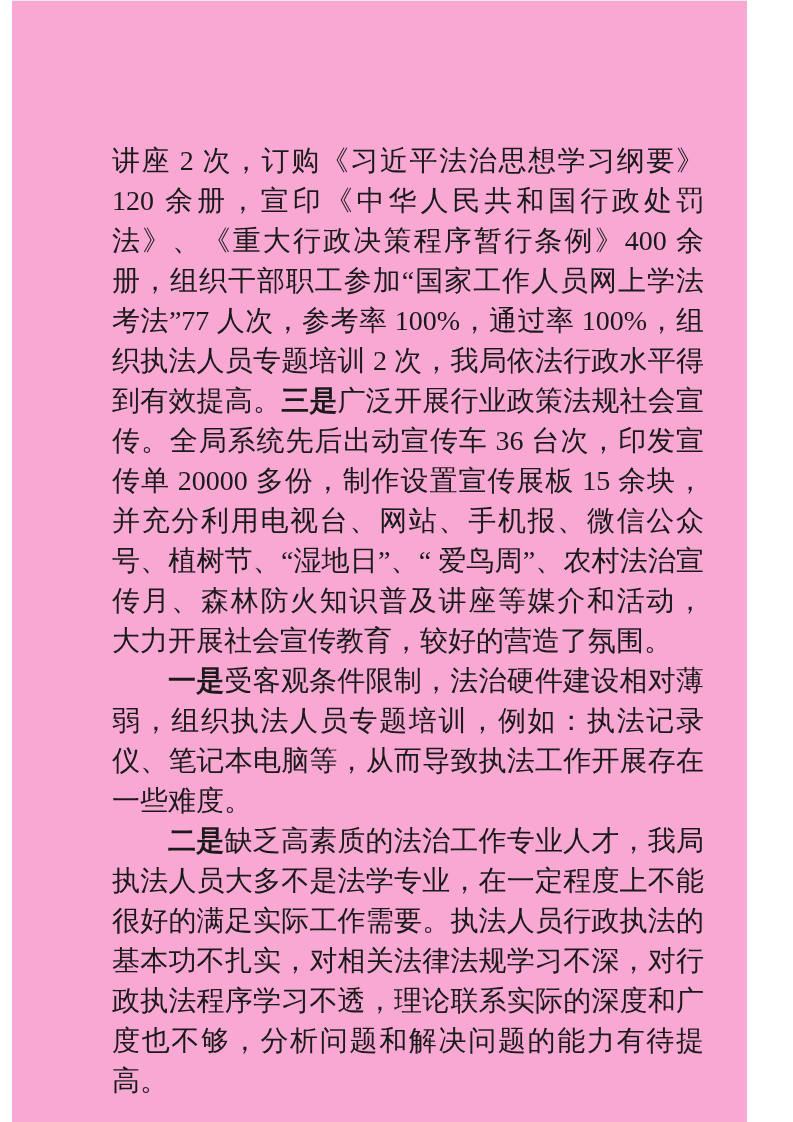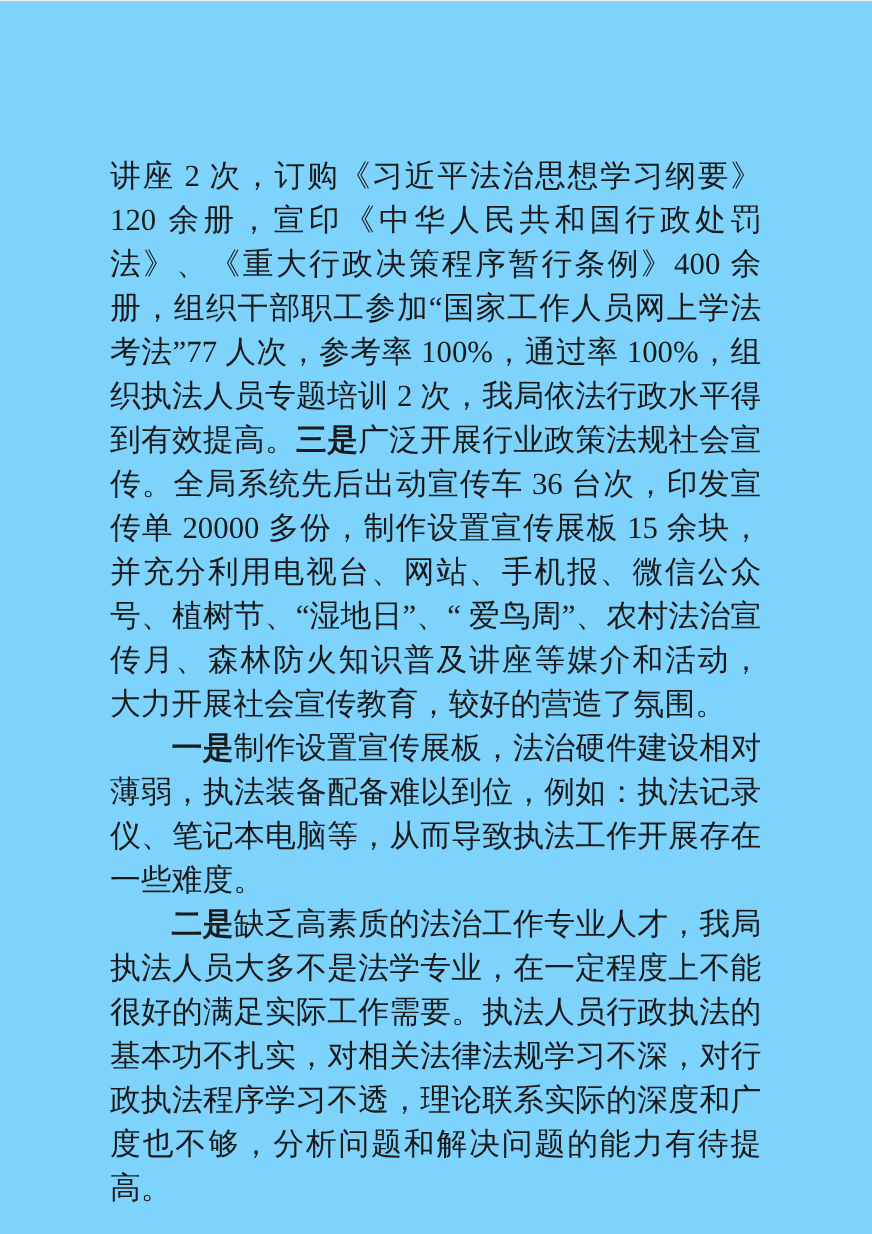--- a/index.html
+++ b/index.html
@@ -8,25 +8,26 @@
     background: #ffffff;
   }
   body {
     width: 793px;
     height: 1122px;
     font-family: "Liberation Serif", serif;
     overflow: hidden;
   }
   .page {
     position: relative;
-    width: 793px;
+    width: 735px;
     height: 1122px;
-    background: #7dd3fc;
+    background: #f9a8d4;
     border-top: 1px solid #ececec;
     box-sizing: border-box;
+    margin-left: 12px;
   }
   .doc-body {
     position: absolute;
     left: 100px;
     top: 140px;
     width: 592px;
     font-size: 28px;
     line-height: 40px;
     color: #1a1a1a;
     text-align: justify;
@@ -43,16 +44,16 @@
   .doc-body b {
     font-weight: 700;
   }
 </style>
 </head>
 <body style="background: rgb(255, 255, 255);">
 
 <div class="page">
   <div class="doc-body" id="doc-body" style="color: rgb(26, 26, 26);">
       <p class=""><span>讲座 2 次，订购《习近平法治思想学习纲要》120 余册，宣印《中华人民共和国行政处罚法》、《重大行政决策程序暂行条例》400 余册，组织干部职工参加“国家工作人员网上学法考法”77 人次，参考率 100%，通过率 100%，组织执法人员专题培训 2 次，我局依法行政水平得到有效提高。</span><b>三是</b><span>广泛开展行业政策法规社会宣传。全局系统先后出动宣传车 36 台次，印发宣传单 20000 多份，制作设置宣传展板 15 余块，并充分利用电视台、网站、手机报、微信公众号、植树节、“湿地日”、“ 爱鸟周”、农村法治宣传月、森林防火知识普及讲座等媒介和活动，　大力开展社会宣传教育，较好的营造了氛围。</span></p>
-      <p class="indent"><b>一是</b><span>制作设置宣传展板，法治硬件建设相对薄弱，执法装备配备难以到位，例如：执法记录仪、笔记本电脑等，从而导致执法工作开展存在一些难度。</span></p>
+      <p class="indent"><b>一是</b><span>受客观条件限制，法治硬件建设相对薄弱，组织执法人员专题培训，例如：执法记录仪、笔记本电脑等，从而导致执法工作开展存在一些难度。</span></p>
       <p class="indent"><b>二是</b><span>缺乏高素质的法治工作专业人才，我局执法人员大多不是法学专业，在一定程度上不能很好的满足实际工作需要。执法人员行政执法的基本功不扎实，对相关法律法规学习不深，对行政执法程序学习不透，理论联系实际的深度和广度也不够，分析问题和解决问题的能力有待提高。</span></p>
     </div>
 </div>
 
 </body></html>

